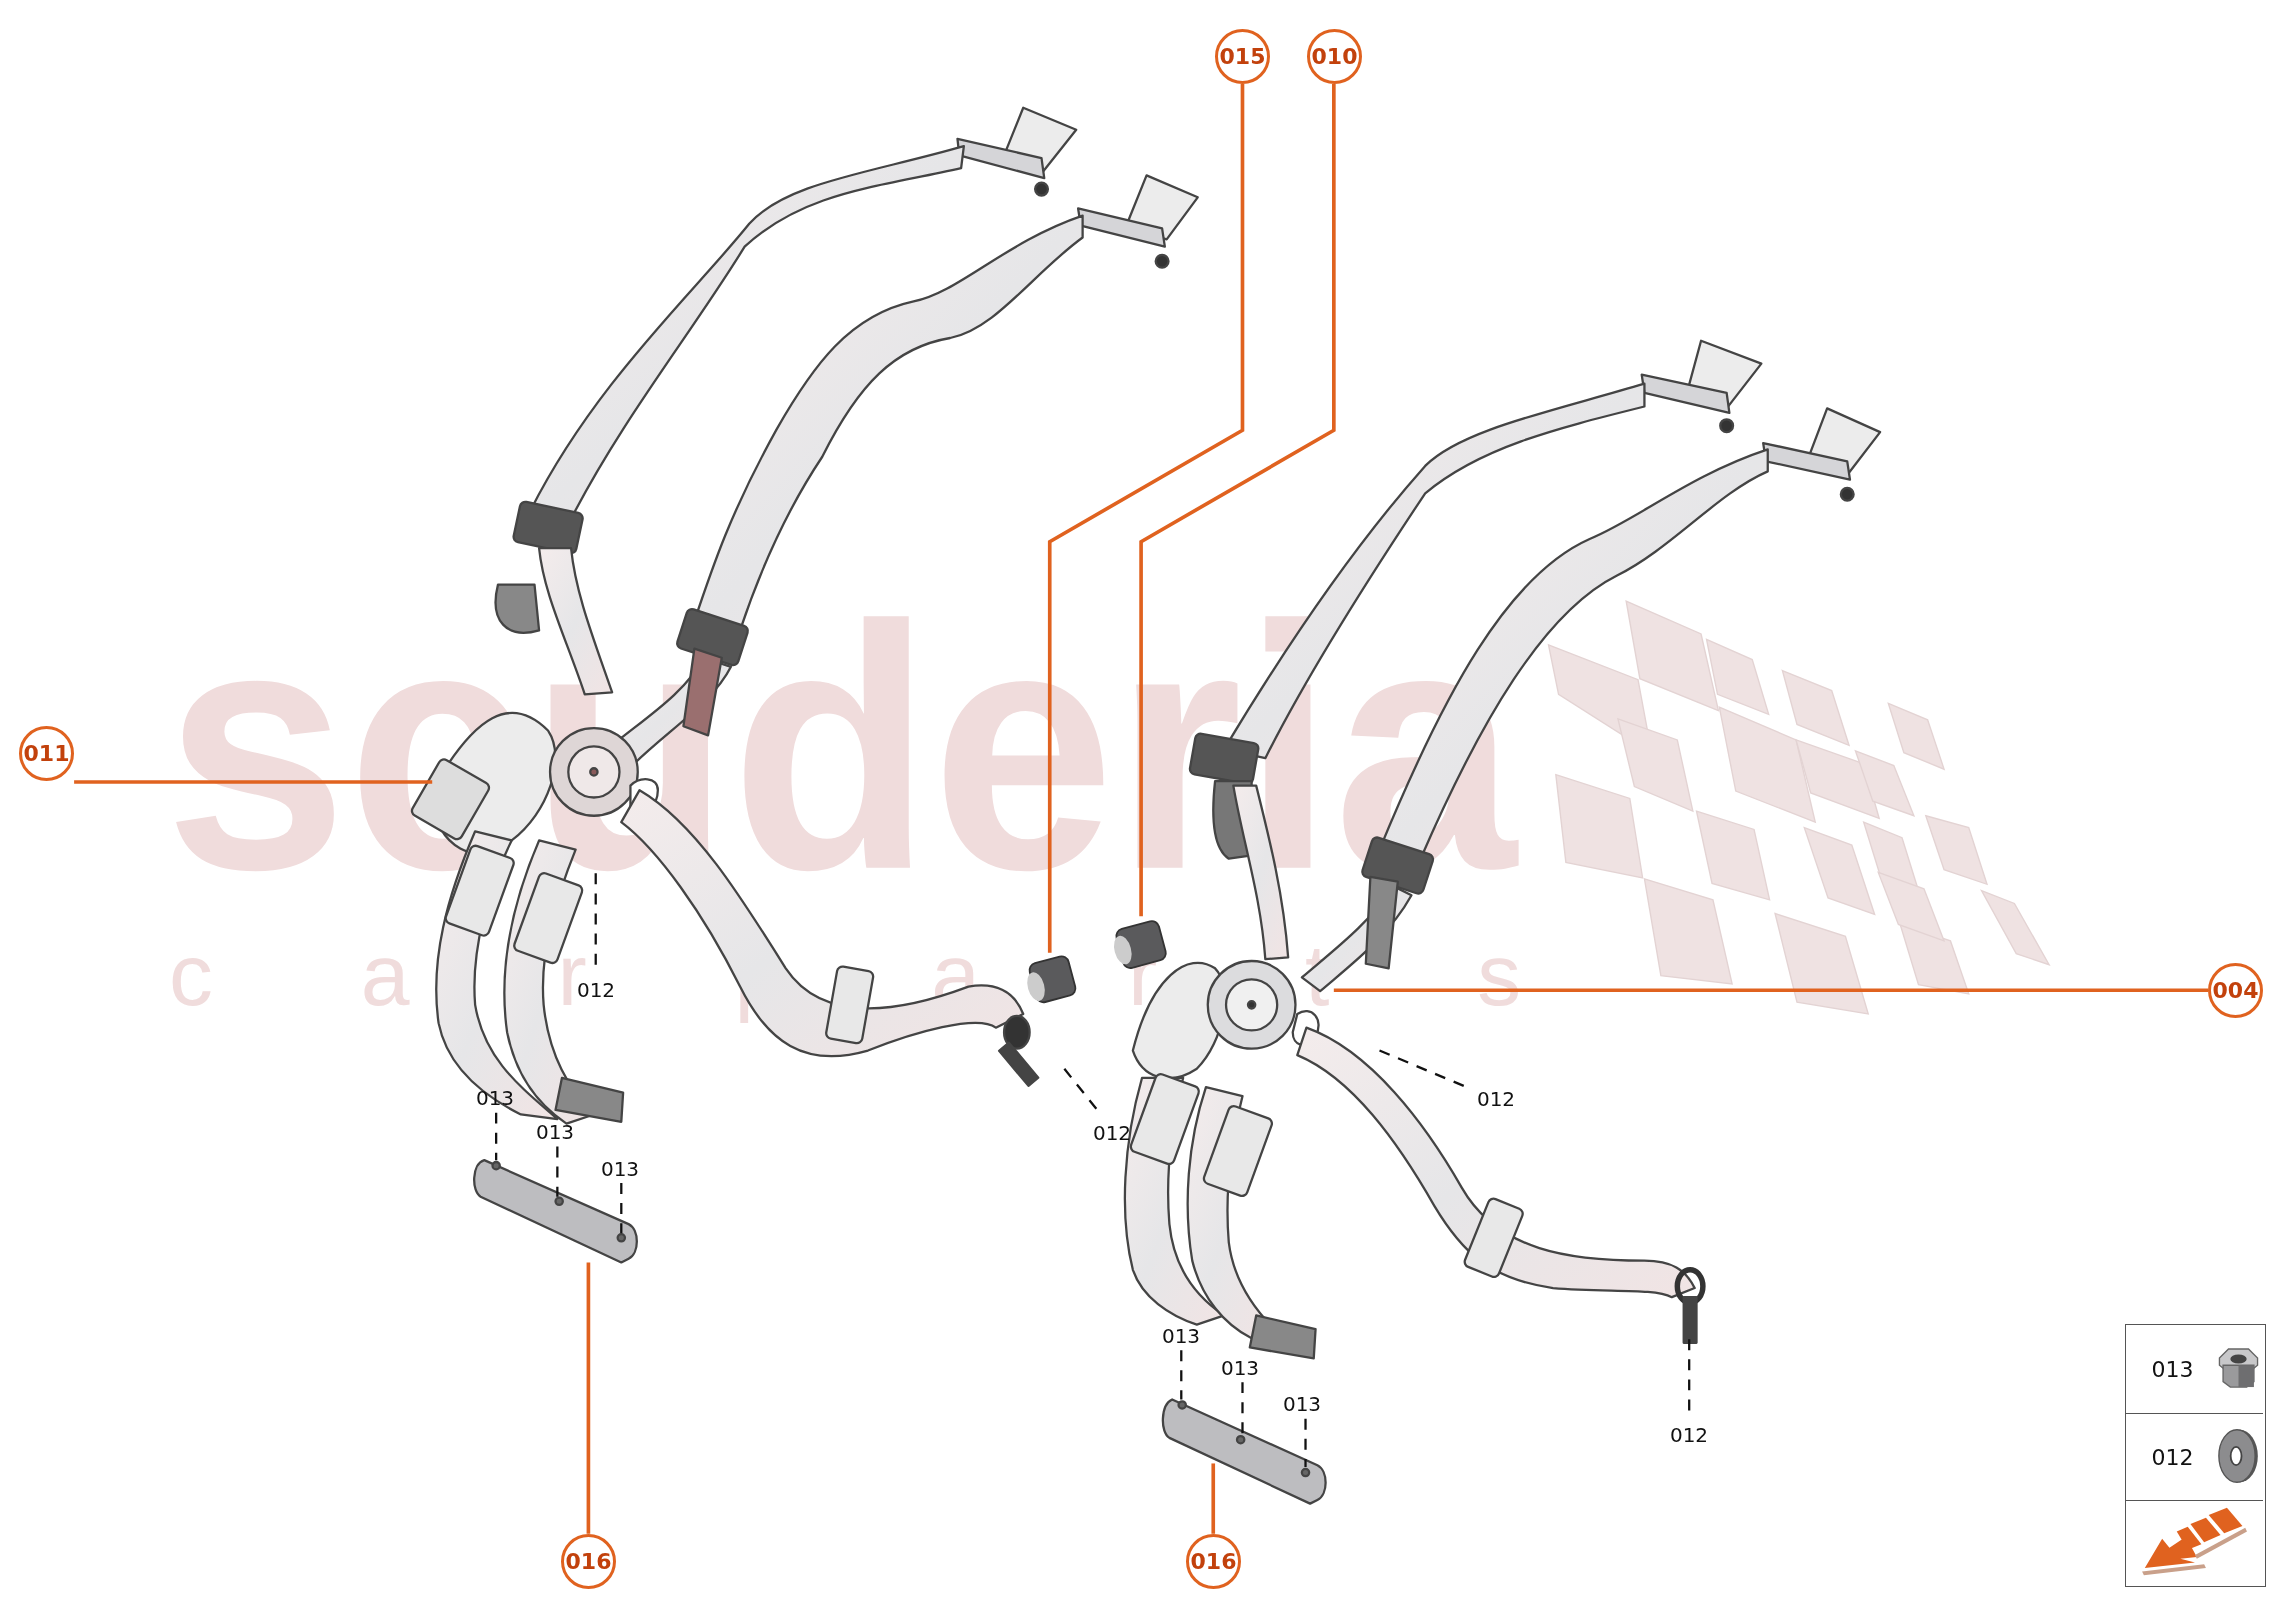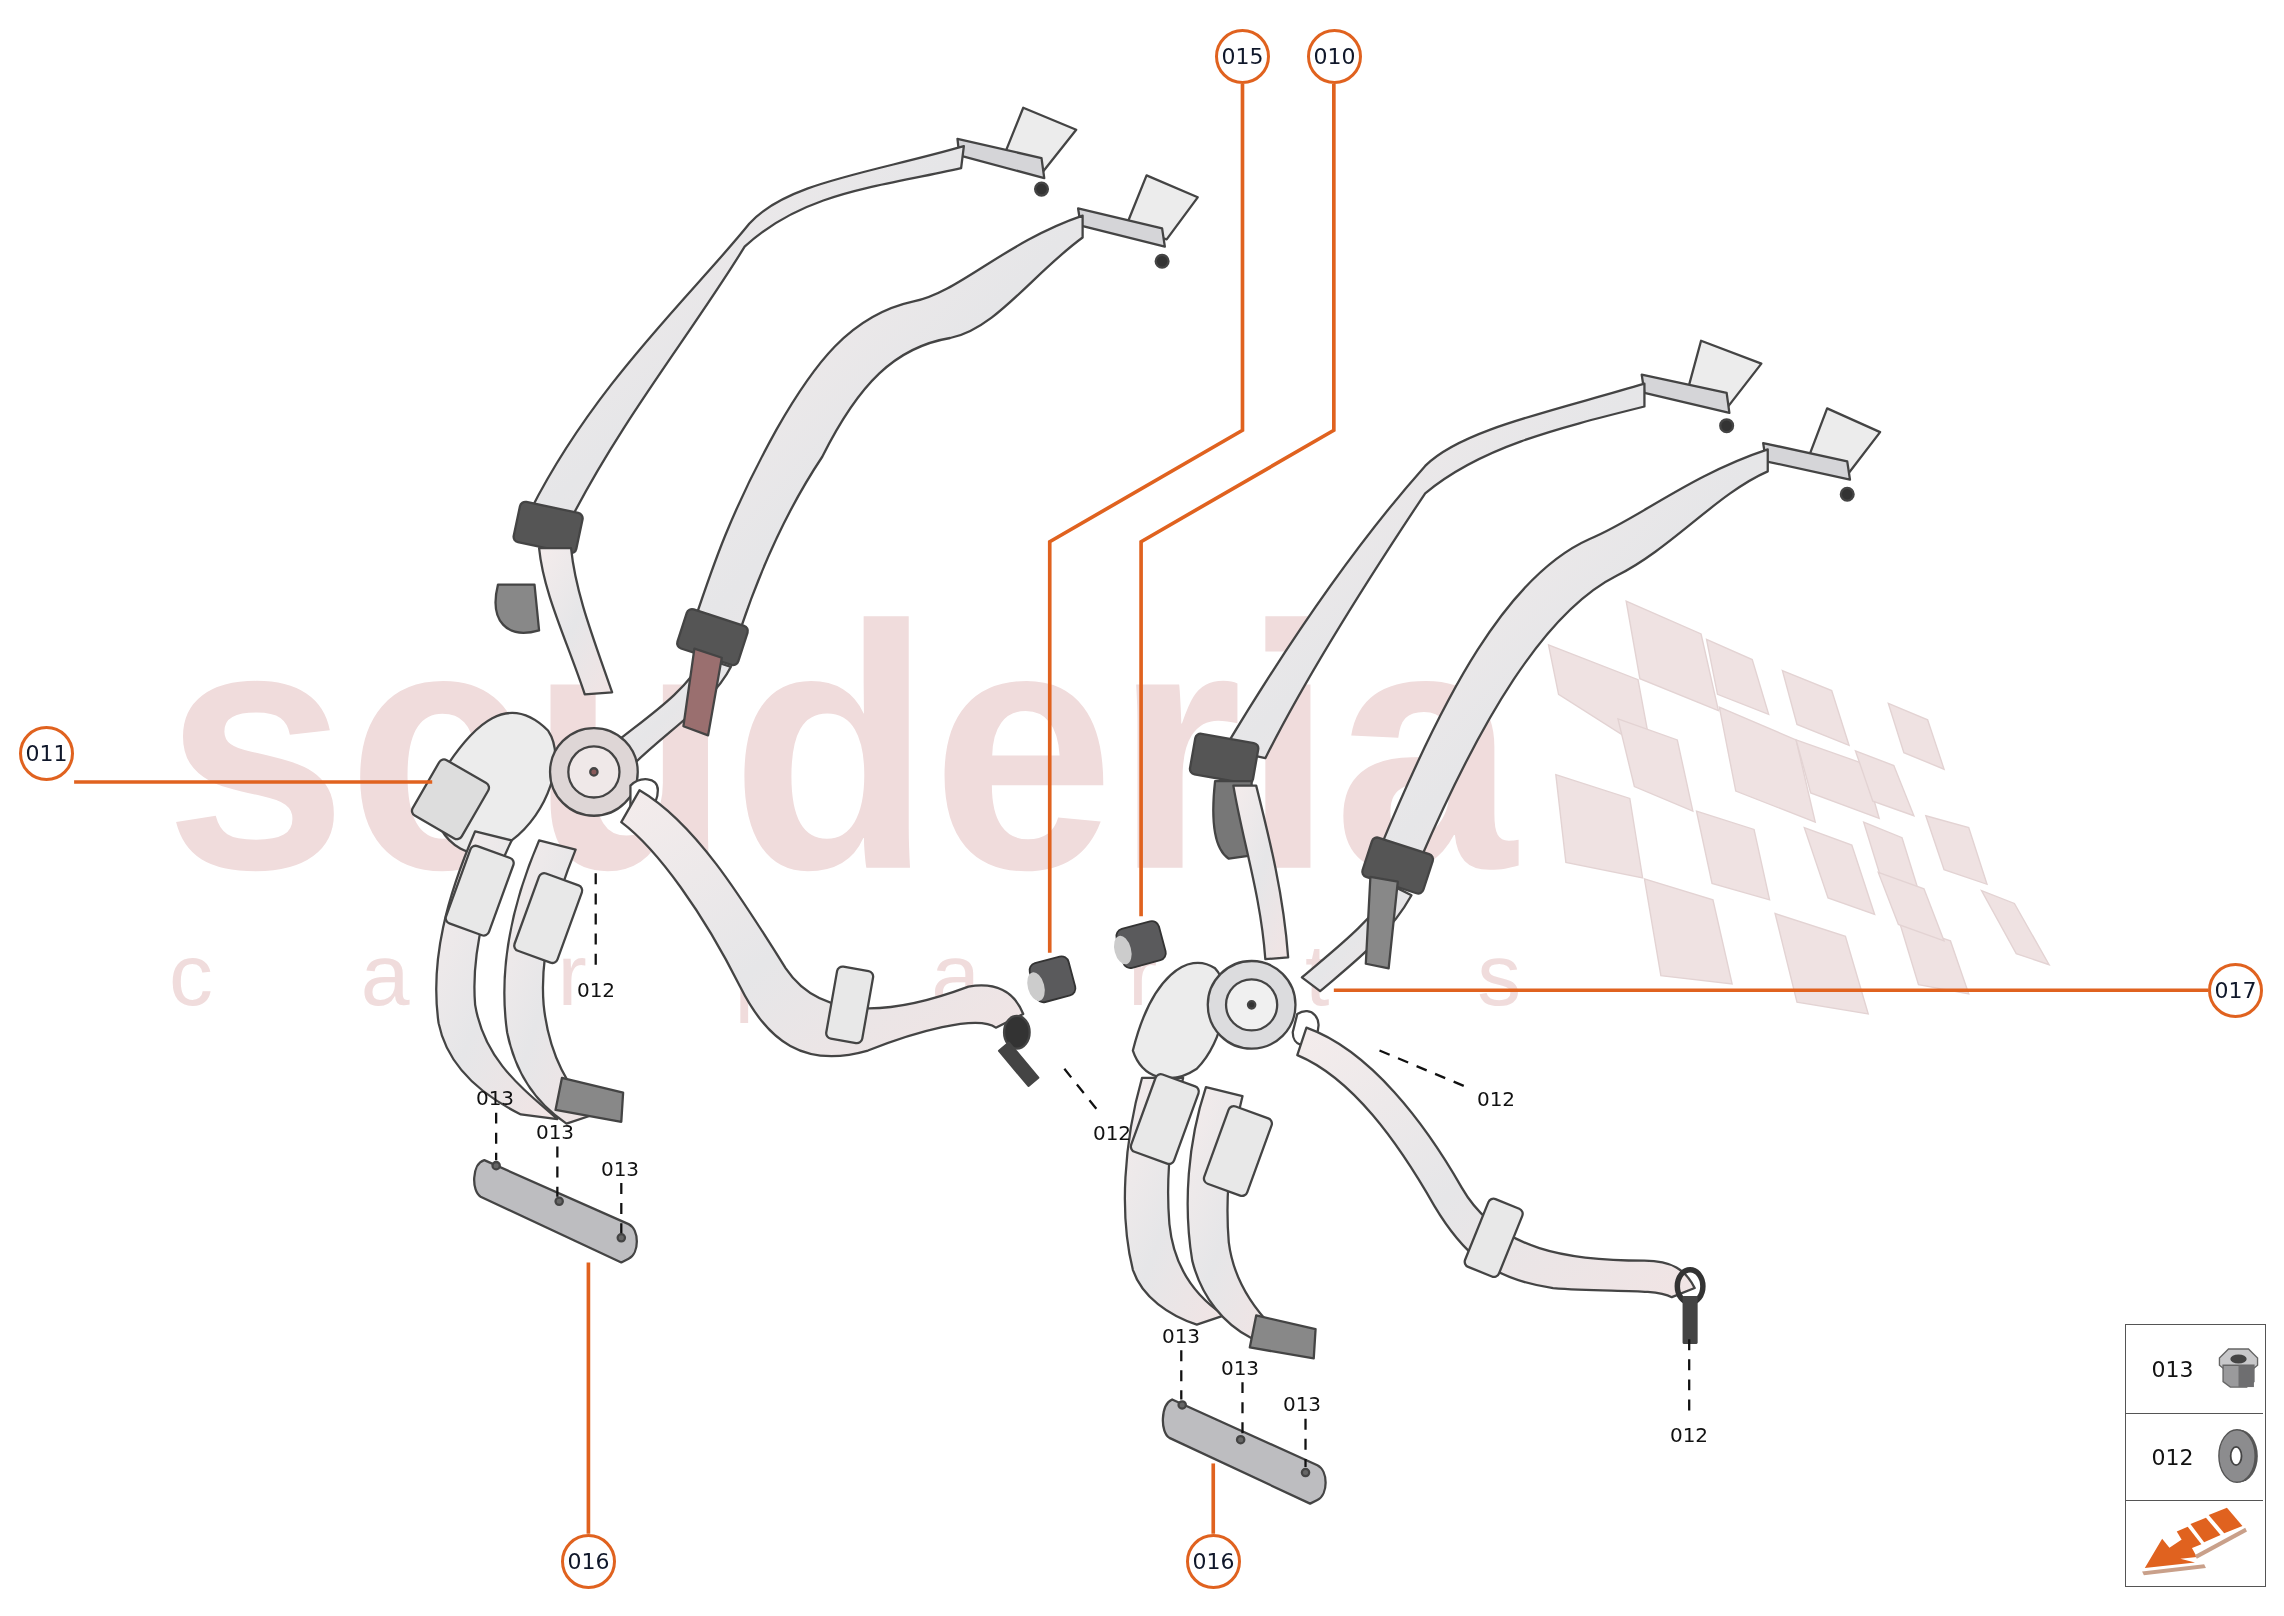--- a/index.html
+++ b/index.html
@@ -2,21 +2,21 @@
 <html style="font-size:14.6px"><head>
 <meta charset="utf-8">
 <style>
   html, body { margin: 0; padding: 0; background: #ffffff; }
   body { width: 2284px; height: 1616px; position: relative; overflow: hidden; font-family: "DejaVu Sans", sans-serif; }
   #canvas { position: absolute; left: 0; top: 0; width: 2284px; height: 1616px; }
   .callout {
     position: absolute; width: 55px; height: 55px; border-radius: 50%;
     border: 3.7px solid #e0621f; background: #fff; box-sizing: border-box;
     display: flex; align-items: center; justify-content: center;
-    font-family: "DejaVu Sans", sans-serif; font-weight: normal; font-size: 22px; color: #0f172a;
+    font-family: "DejaVu Sans", sans-serif; font-weight: bold; font-size: 22px; color: #c2410c;
     cursor: pointer;
   }
   .plabel {
     position: absolute; font-family: "DejaVu Sans", sans-serif; font-size: 20px; color: #111;
     transform: translate(-50%, -50%); white-space: nowrap;
   }
   .legend {
     position: absolute; left: 2125px; top: 1324px; width: 141px; height: 263px;
     border: 1.8px solid #555; box-sizing: border-box; background: #fff;
   }
@@ -198,21 +198,21 @@
       <line x1="680" y1="1295" x2="680" y2="1350"></line>
       <line x1="1293" y1="1478" x2="1293" y2="1532"></line>
       <line x1="1360" y1="1513" x2="1360" y2="1570"></line>
       <line x1="1429" y1="1553" x2="1429" y2="1606"></line>
     </g>
   </svg>
 
   <div class="callout" style="left:1215px;top:29px">015</div>
   <div class="callout" style="left:1307px;top:29px">010</div>
   <div class="callout" style="left:19px;top:726px">011</div>
-  <div class="callout" style="left:2208px;top:963px">017</div>
+  <div class="callout" style="left:2208px;top:963px">004</div>
   <div class="callout" style="left:561px;top:1534px">016</div>
   <div class="callout" style="left:1186px;top:1534px">016</div>
 
   <div class="plabel" style="left:596px;top:990px">012</div>
   <div class="plabel" style="left:1112px;top:1133px">012</div>
   <div class="plabel" style="left:1496px;top:1099px">012</div>
   <div class="plabel" style="left:1689px;top:1435px">012</div>
   <div class="plabel" style="left:495px;top:1098px">013</div>
   <div class="plabel" style="left:555px;top:1132px">013</div>
   <div class="plabel" style="left:620px;top:1169px">013</div>

